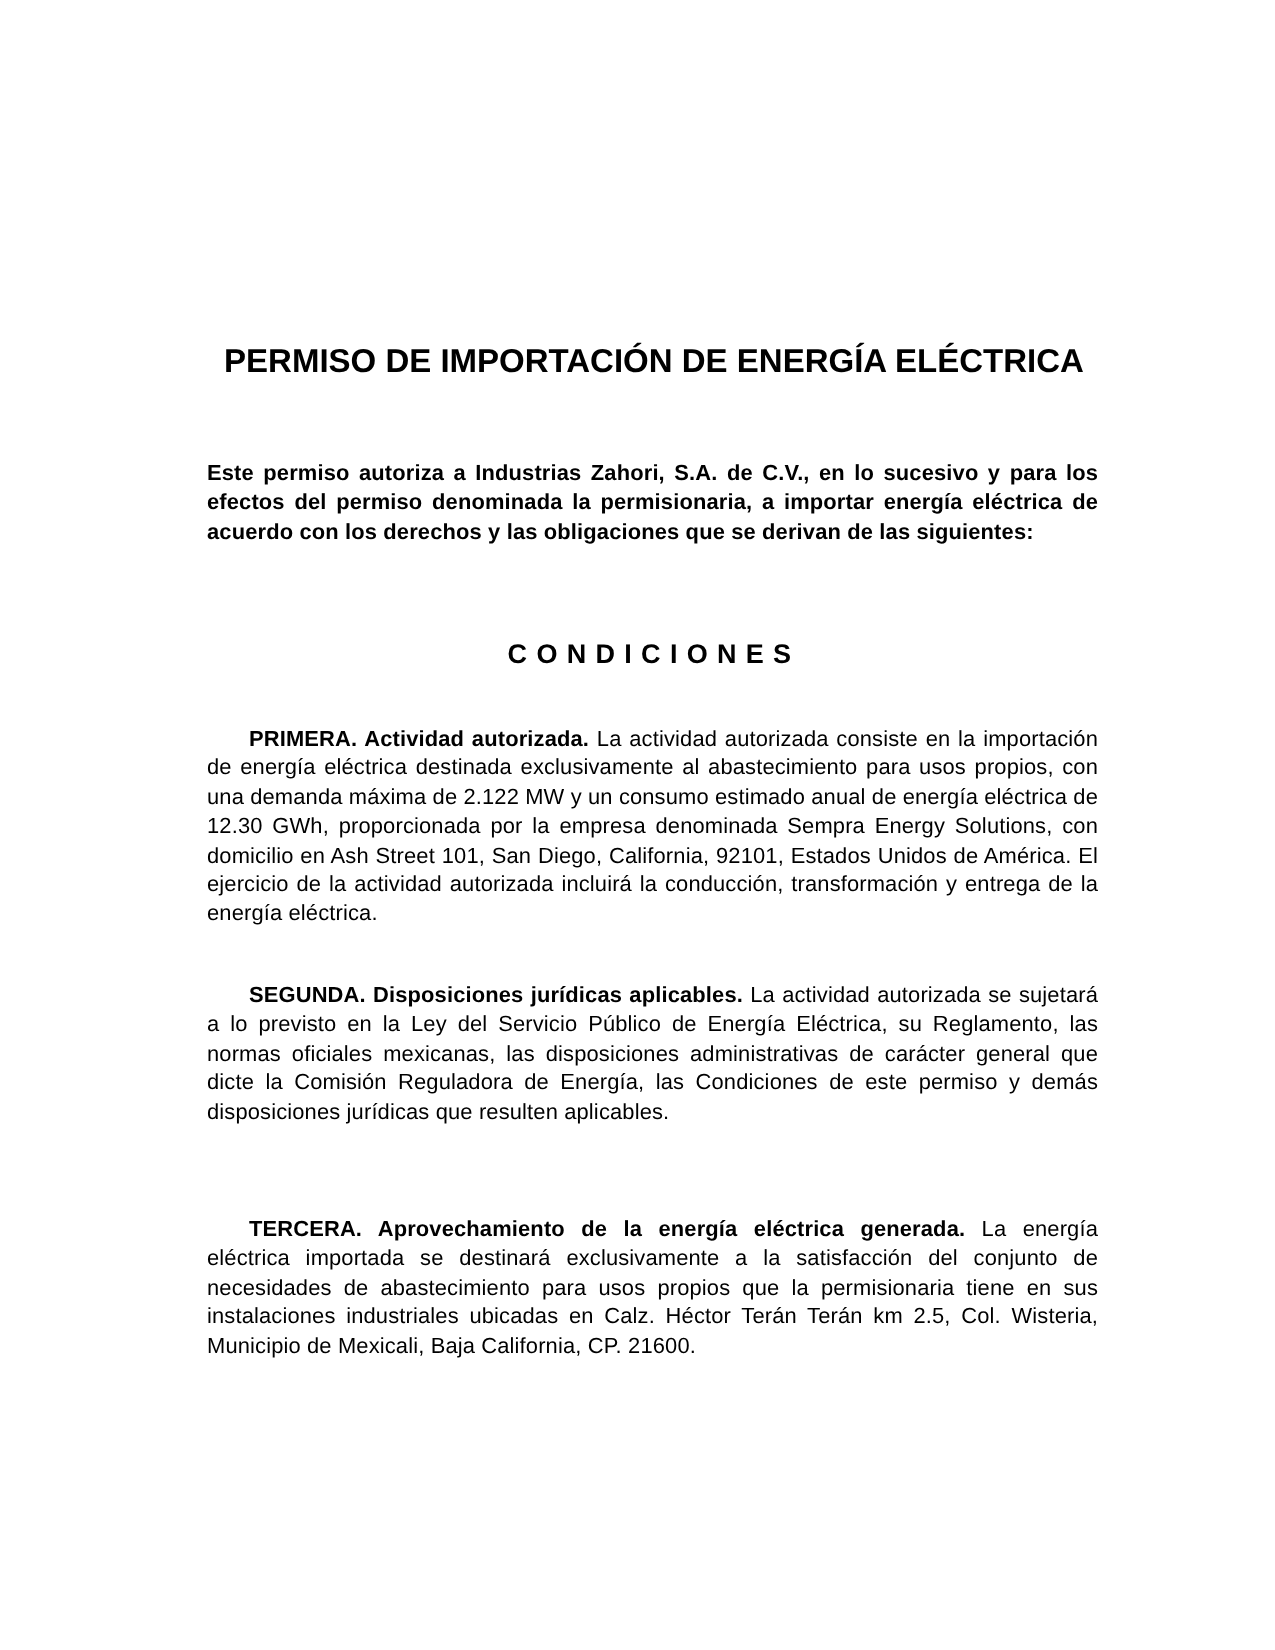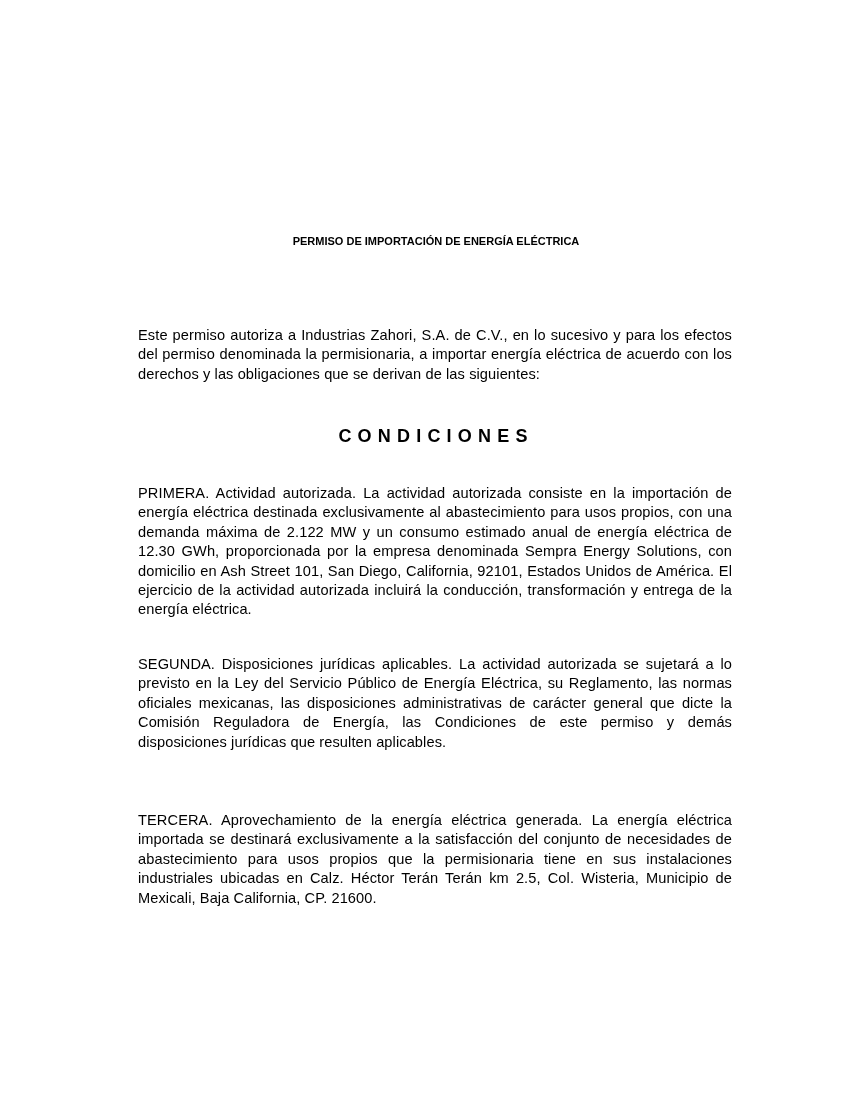--- a/index.html
+++ b/index.html
@@ -1,37 +1,37 @@
 <!DOCTYPE html>
 <html><head>
   <meta charset="utf-8">
   <style>
     html, body { margin: 0; padding: 0; background: #ffffff; }
     body { width: 850px; height: 1100px; position: relative; overflow: hidden;
            font-family: "Liberation Sans", sans-serif; color: #000; }
     .page { position: absolute; left: 0; top: 0; width: 850px; height: 1100px; background: #fff; }
     .title { position: absolute; left: 138px; width: 596px; top: 230px; text-align: center;
-             font-weight: bold; font-size: 11px; line-height: 22px; }
+             font-weight: bold; font-size: 22px; line-height: 22px; }
     .para { position: absolute; left: 138px; width: 594px; font-size: 14.6px; line-height: 19.4px;
             text-align: justify; letter-spacing: 0.1px; }
-    .para b { font-weight: normal; }
+    .para b { font-weight: bold; margin-left: 28px; }
     .cond { position: absolute; left: 138px; width: 596px; top: 426px; text-align: center;
             font-weight: bold; font-size: 18px; letter-spacing: 6.2px; }
     .footer { position: absolute; top: 994px; left: 138px; width: 594px; font-size: 11px; }
     .footer .num { position: absolute; right: 0; top: 0; }
   </style>
 </head>
 <body>
 
 <div class="page">
   <div class="title">
     <div>PERMISO DE IMPORTACIÓN DE ENERGÍA ELÉCTRICA</div>
   </div>
 
-  <div class="para" style="top:326px;">Este permiso autoriza a Industrias Zahori, S.A. de C.V., en lo sucesivo y para los efectos del permiso denominada la permisionaria, a importar energía eléctrica de acuerdo con los derechos y las obligaciones que se derivan de las siguientes:</div>
+  <div class="para" style="top:307px;font-weight:bold;">Este permiso autoriza a Industrias Zahori, S.A. de C.V., en lo sucesivo y para los efectos del permiso denominada la permisionaria, a importar energía eléctrica de acuerdo con los derechos y las obligaciones que se derivan de las siguientes:</div>
 
   <div class="cond">CONDICIONES</div>
 
   <div class="para" style="top:484px;">
     <b>PRIMERA. Actividad autorizada.</b><span> La actividad autorizada consiste en la importación de energía eléctrica destinada exclusivamente al abastecimiento para usos propios, con una demanda máxima de 2.122 MW y un consumo estimado anual de energía eléctrica de 12.30 GWh, proporcionada por la empresa denominada Sempra Energy Solutions, con domicilio en Ash Street 101, San Diego, California, 92101, Estados Unidos de América. El ejercicio de la actividad autorizada incluirá la conducción, transformación y entrega de la energía eléctrica.</span>
   </div>
 
   <div class="para" style="top:655px;">
     <b>SEGUNDA. Disposiciones jurídicas aplicables.</b><span> La actividad autorizada se sujetará a lo previsto en la Ley del Servicio Público de Energía Eléctrica, su Reglamento, las normas oficiales mexicanas, las disposiciones administrativas de carácter general que dicte la Comisión Reguladora de Energía, las Condiciones de este permiso y demás disposiciones jurídicas que resulten aplicables.</span>
   </div>

